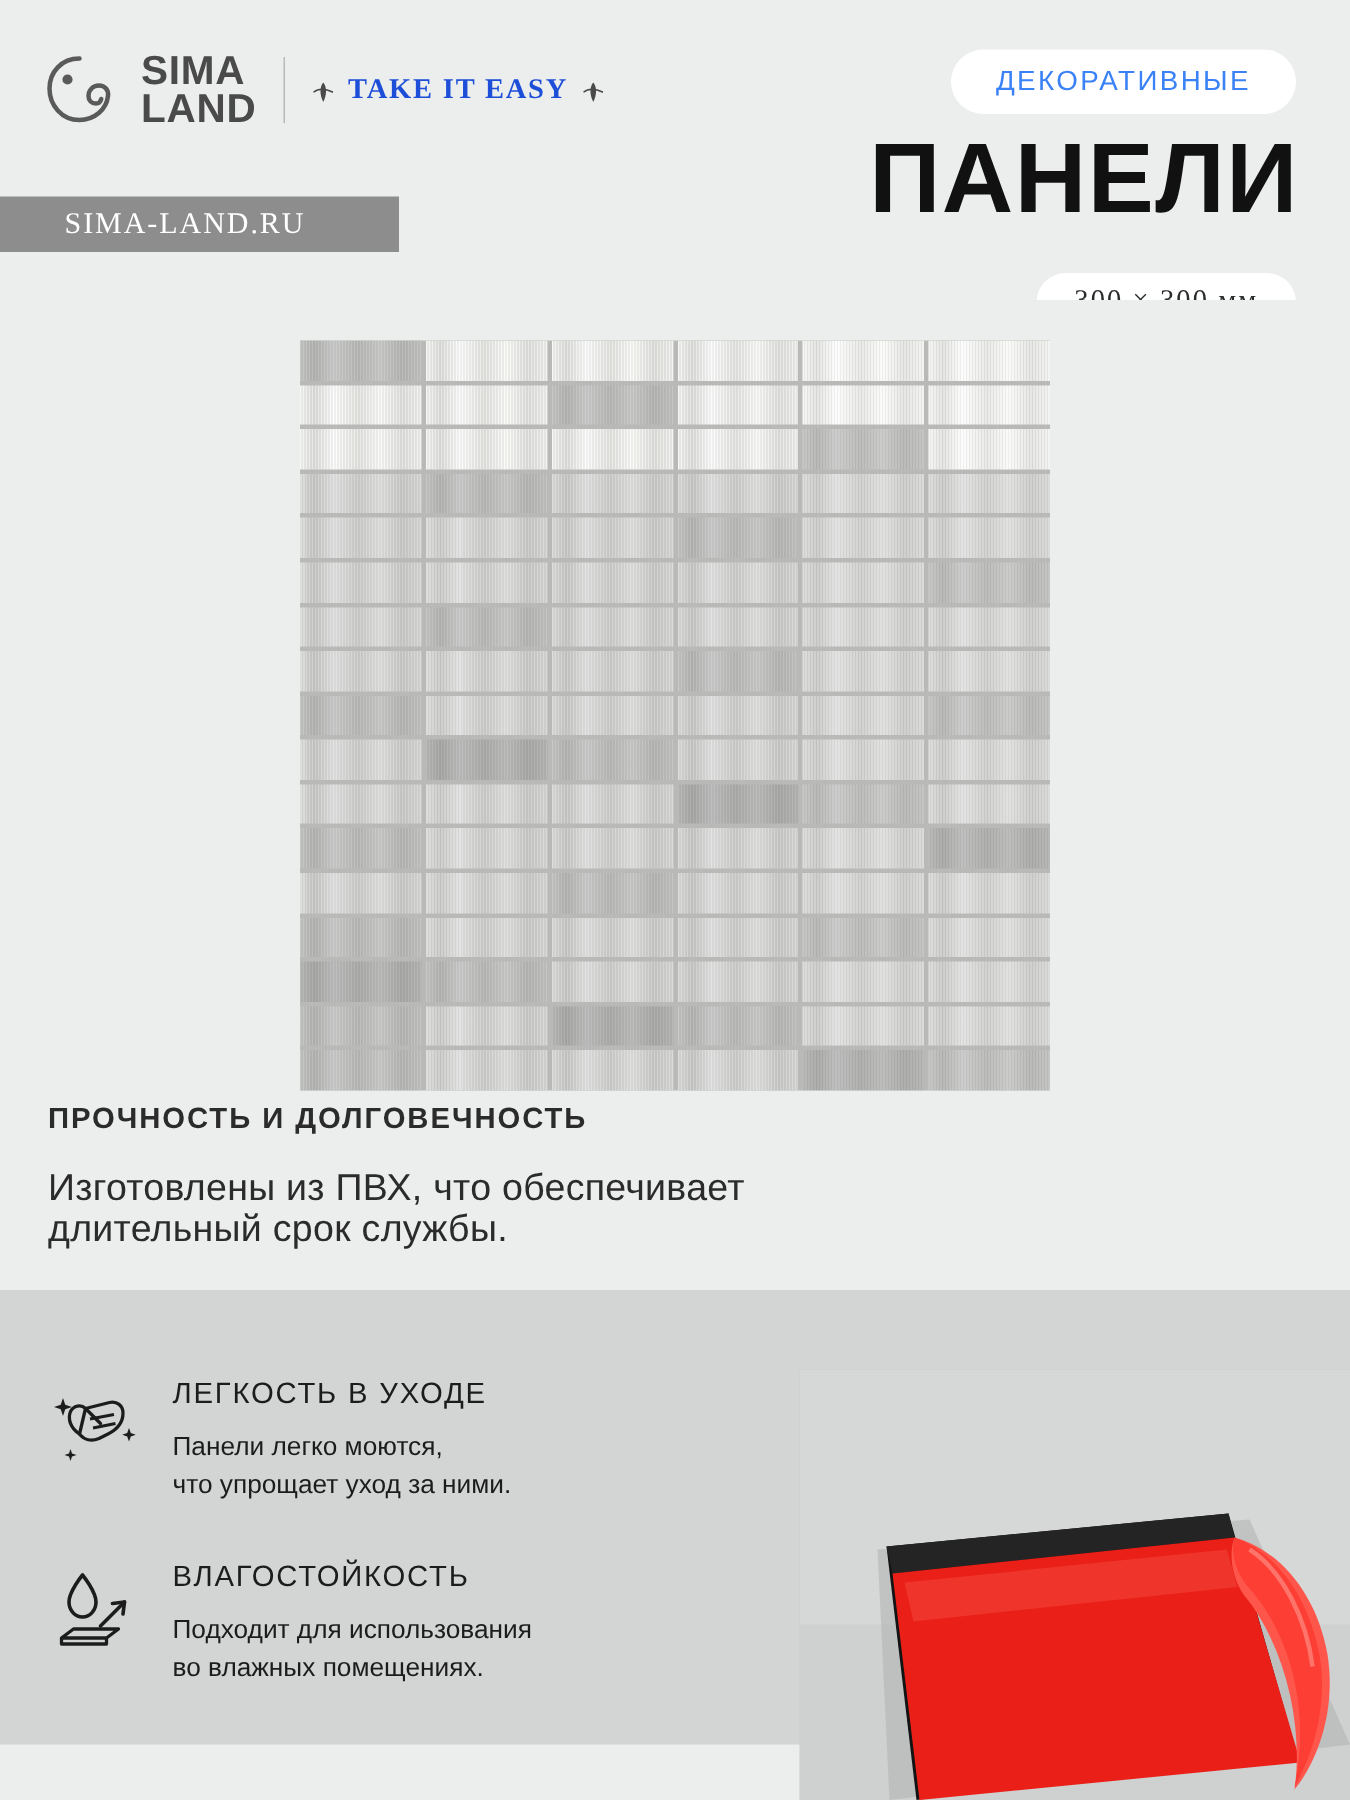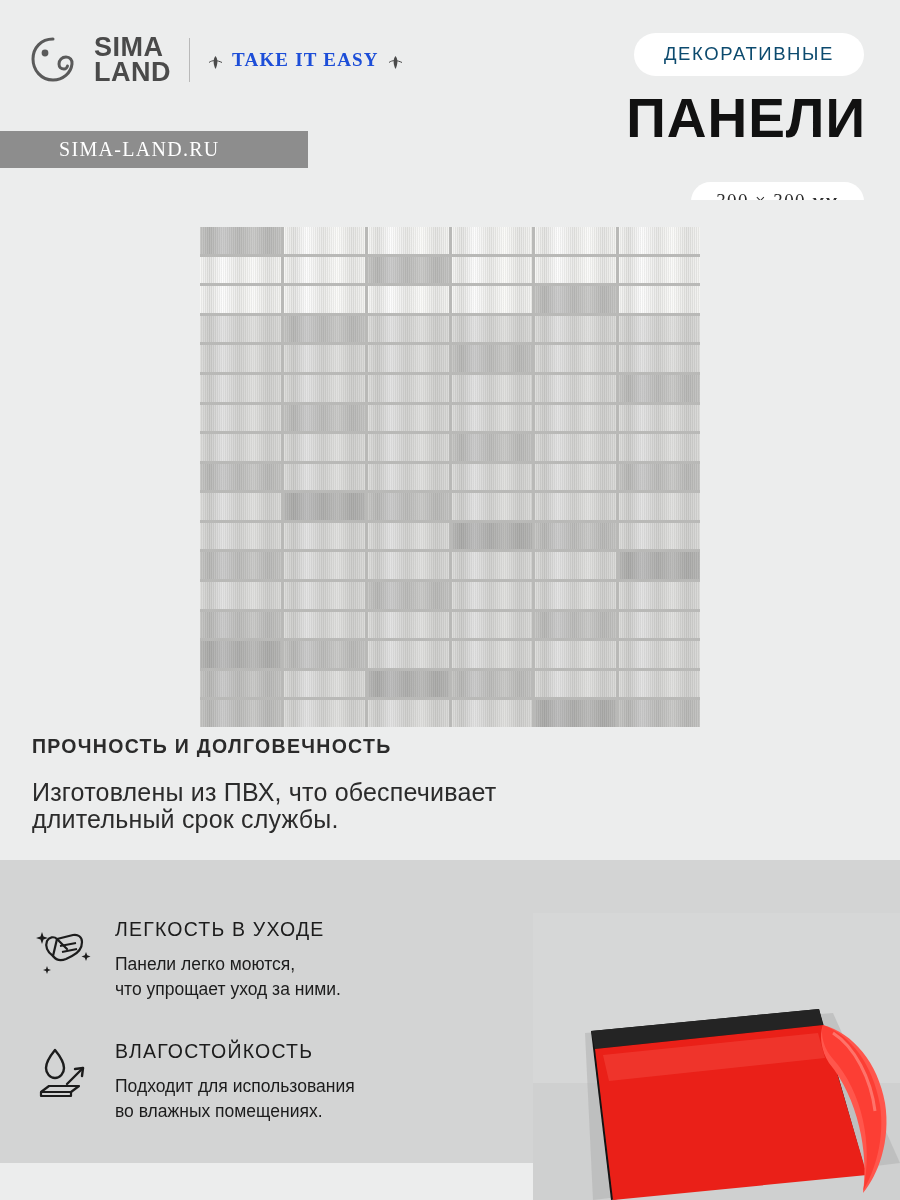--- a/index.html
+++ b/index.html
@@ -28,40 +28,40 @@
   .slogan {
     display: flex; align-items: center; gap: 9px;
     font-family: "Liberation Serif", serif;
     font-size: 19px; font-weight: bold; letter-spacing: 1.2px;
     color: #1d4ed8;
   }
   .leaf { width: 15px; height: 15px; }
 
   .url-bar {
     position: absolute; left: 0; top: 131px;
-    width: 308px; height: 37px; background: #8d8d8d;
-    display: flex; align-items: center; padding-left: 16px;
+    width: 266px; height: 37px; background: #8d8d8d;
+    display: flex; align-items: center;
   }
   .url-bar span {
     margin-left: 43px;
     font-family: "Liberation Serif", serif;
     font-size: 20px; letter-spacing: 1.3px; color: #ffffff;
   }
 
   .pill {
     position: absolute; right: 36px; top: 33px;
     background: #ffffff; border-radius: 22px;
     padding: 10px 30px 11px 30px;
   }
   .pill span {
-    font-size: 18.5px; letter-spacing: 1.6px; color: #0c4a6e;
+    font-size: 18.5px; letter-spacing: 1.6px; color: #3b82f6;
   }
   .title-main {
     position: absolute; right: 34px; top: 78px;
-    font-size: 55px; font-weight: bold; letter-spacing: 1px;
+    font-size: 66px; font-weight: bold; letter-spacing: 1px;
     color: #111111; line-height: 80px;
   }
   .size-pill {
     position: absolute; right: 36px; top: 182px;
     background: #ffffff; border-radius: 20px;
     padding: 8px 25px 9px 25px;
   }
   .size-pill span {
     font-family: "Liberation Serif", serif;
     font-size: 19px; letter-spacing: 1.4px; color: #2b2b2b;

